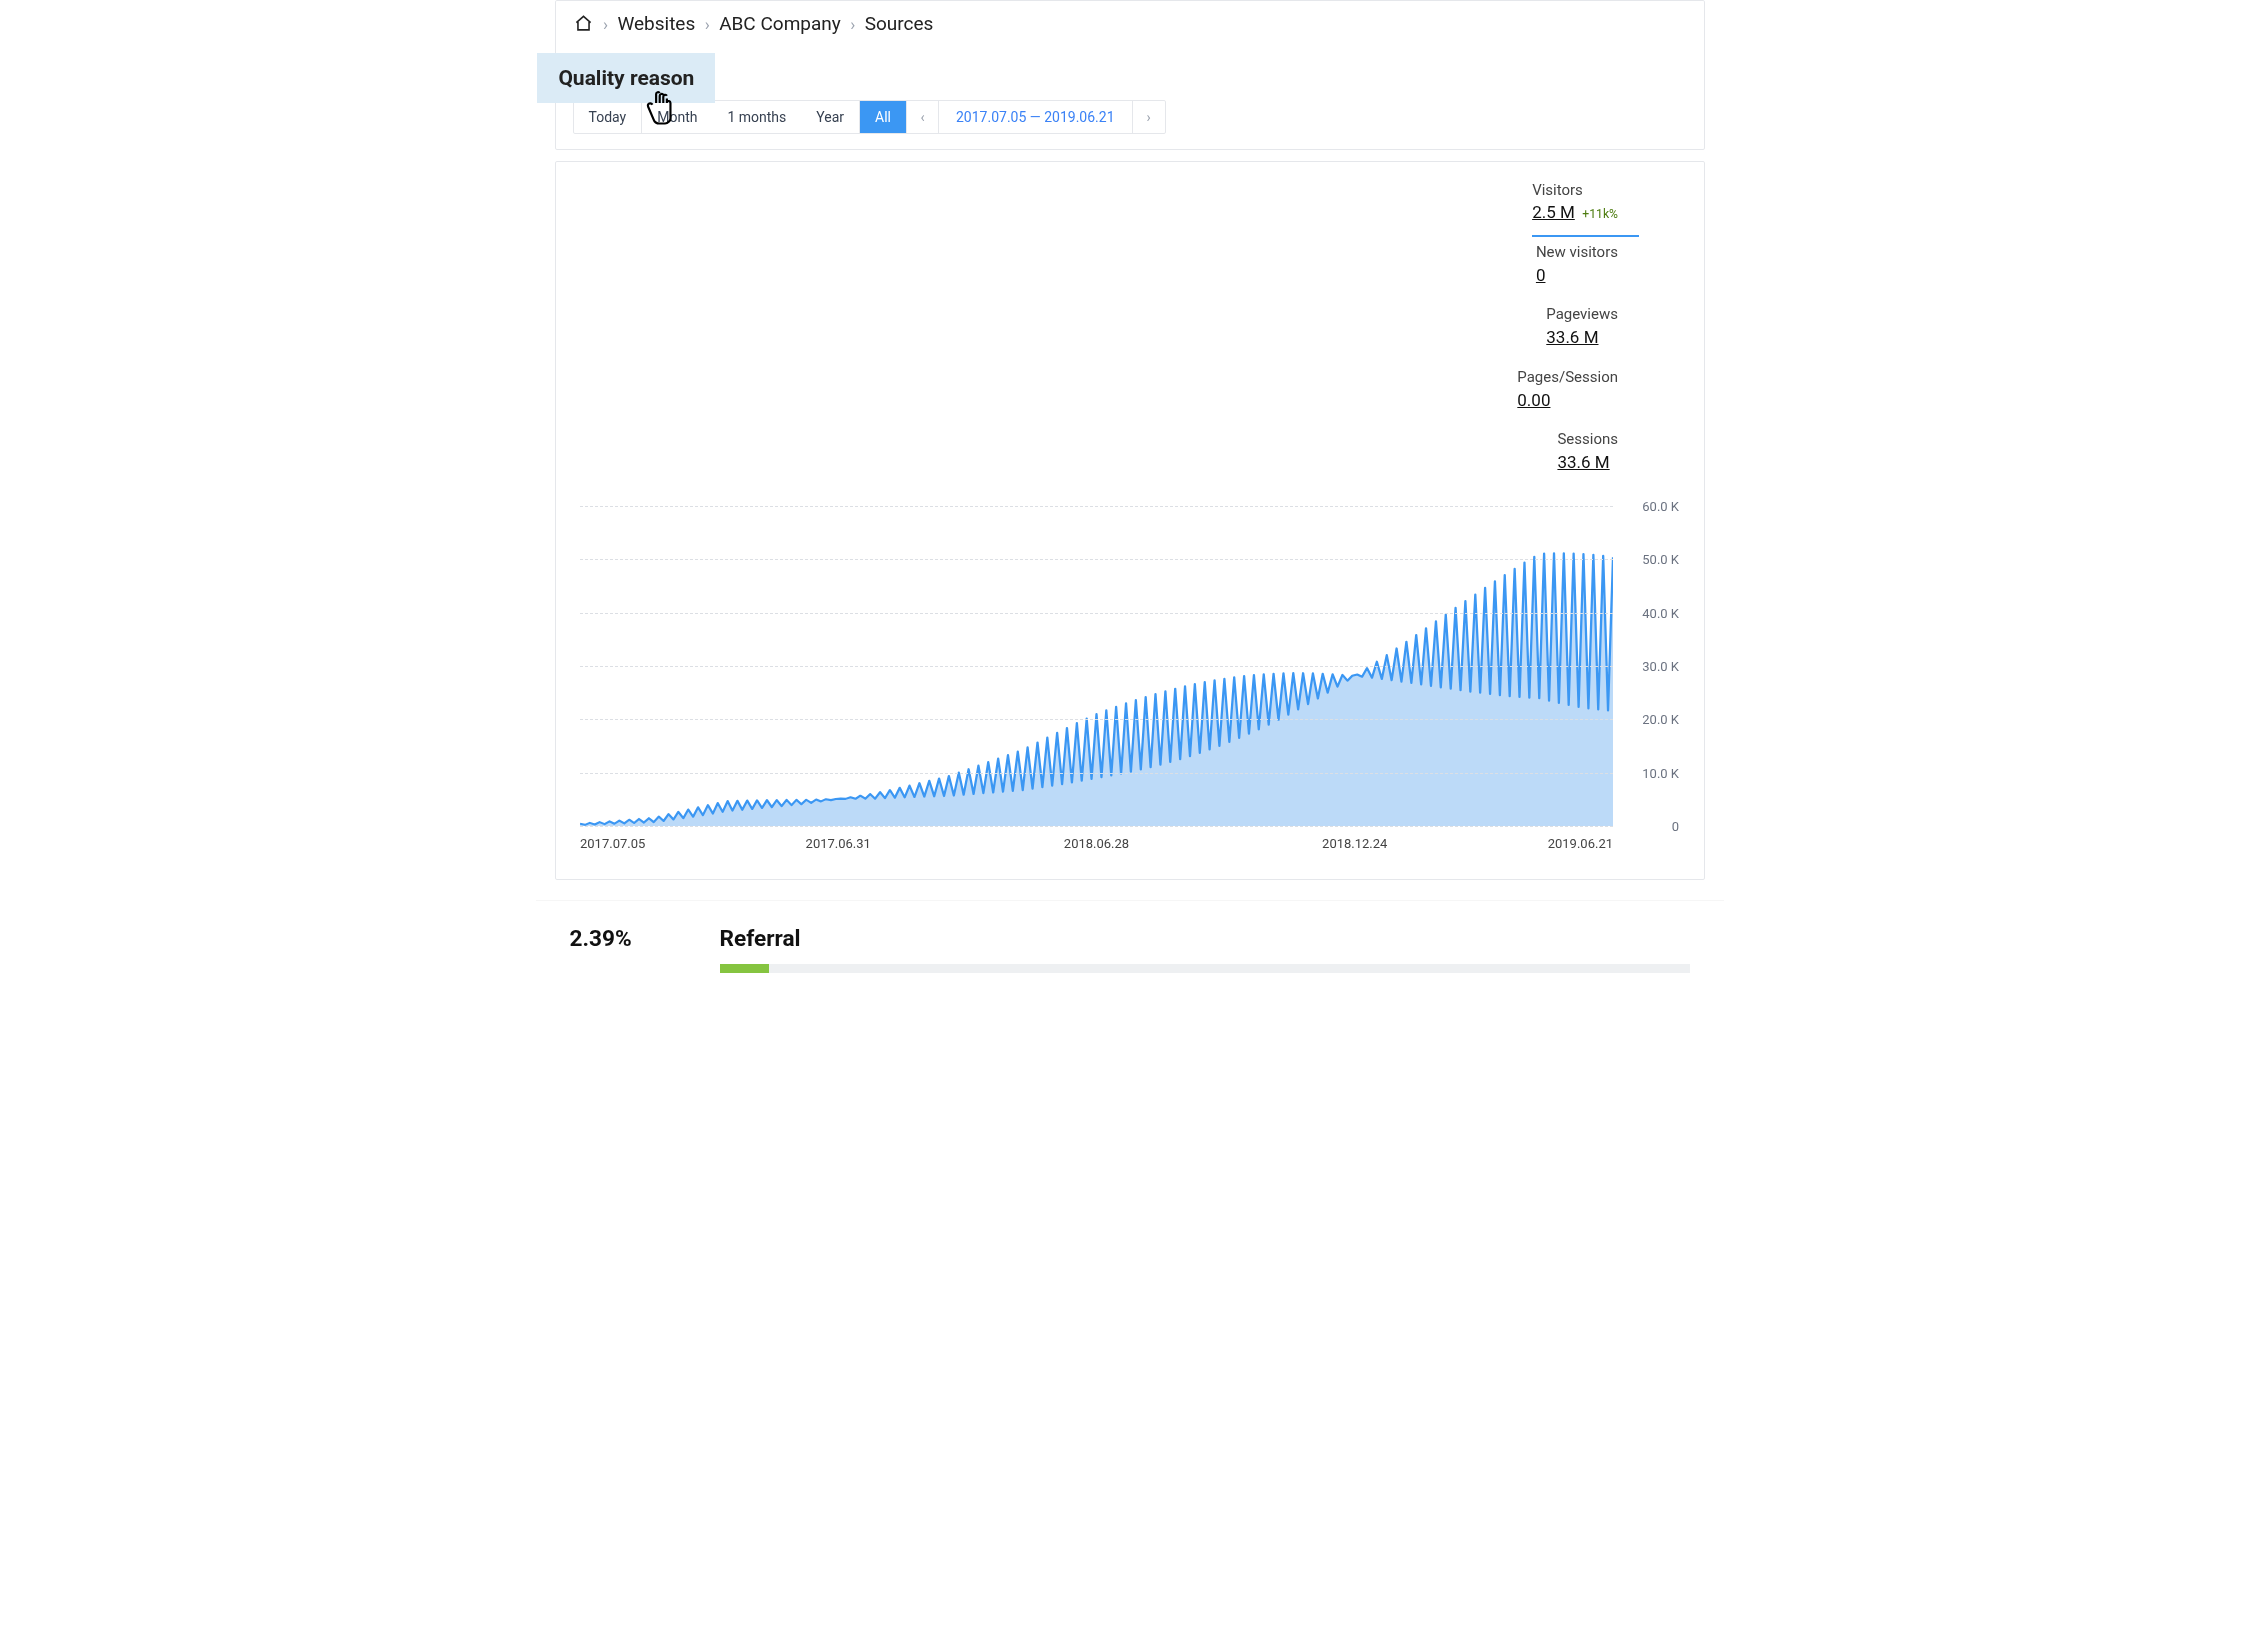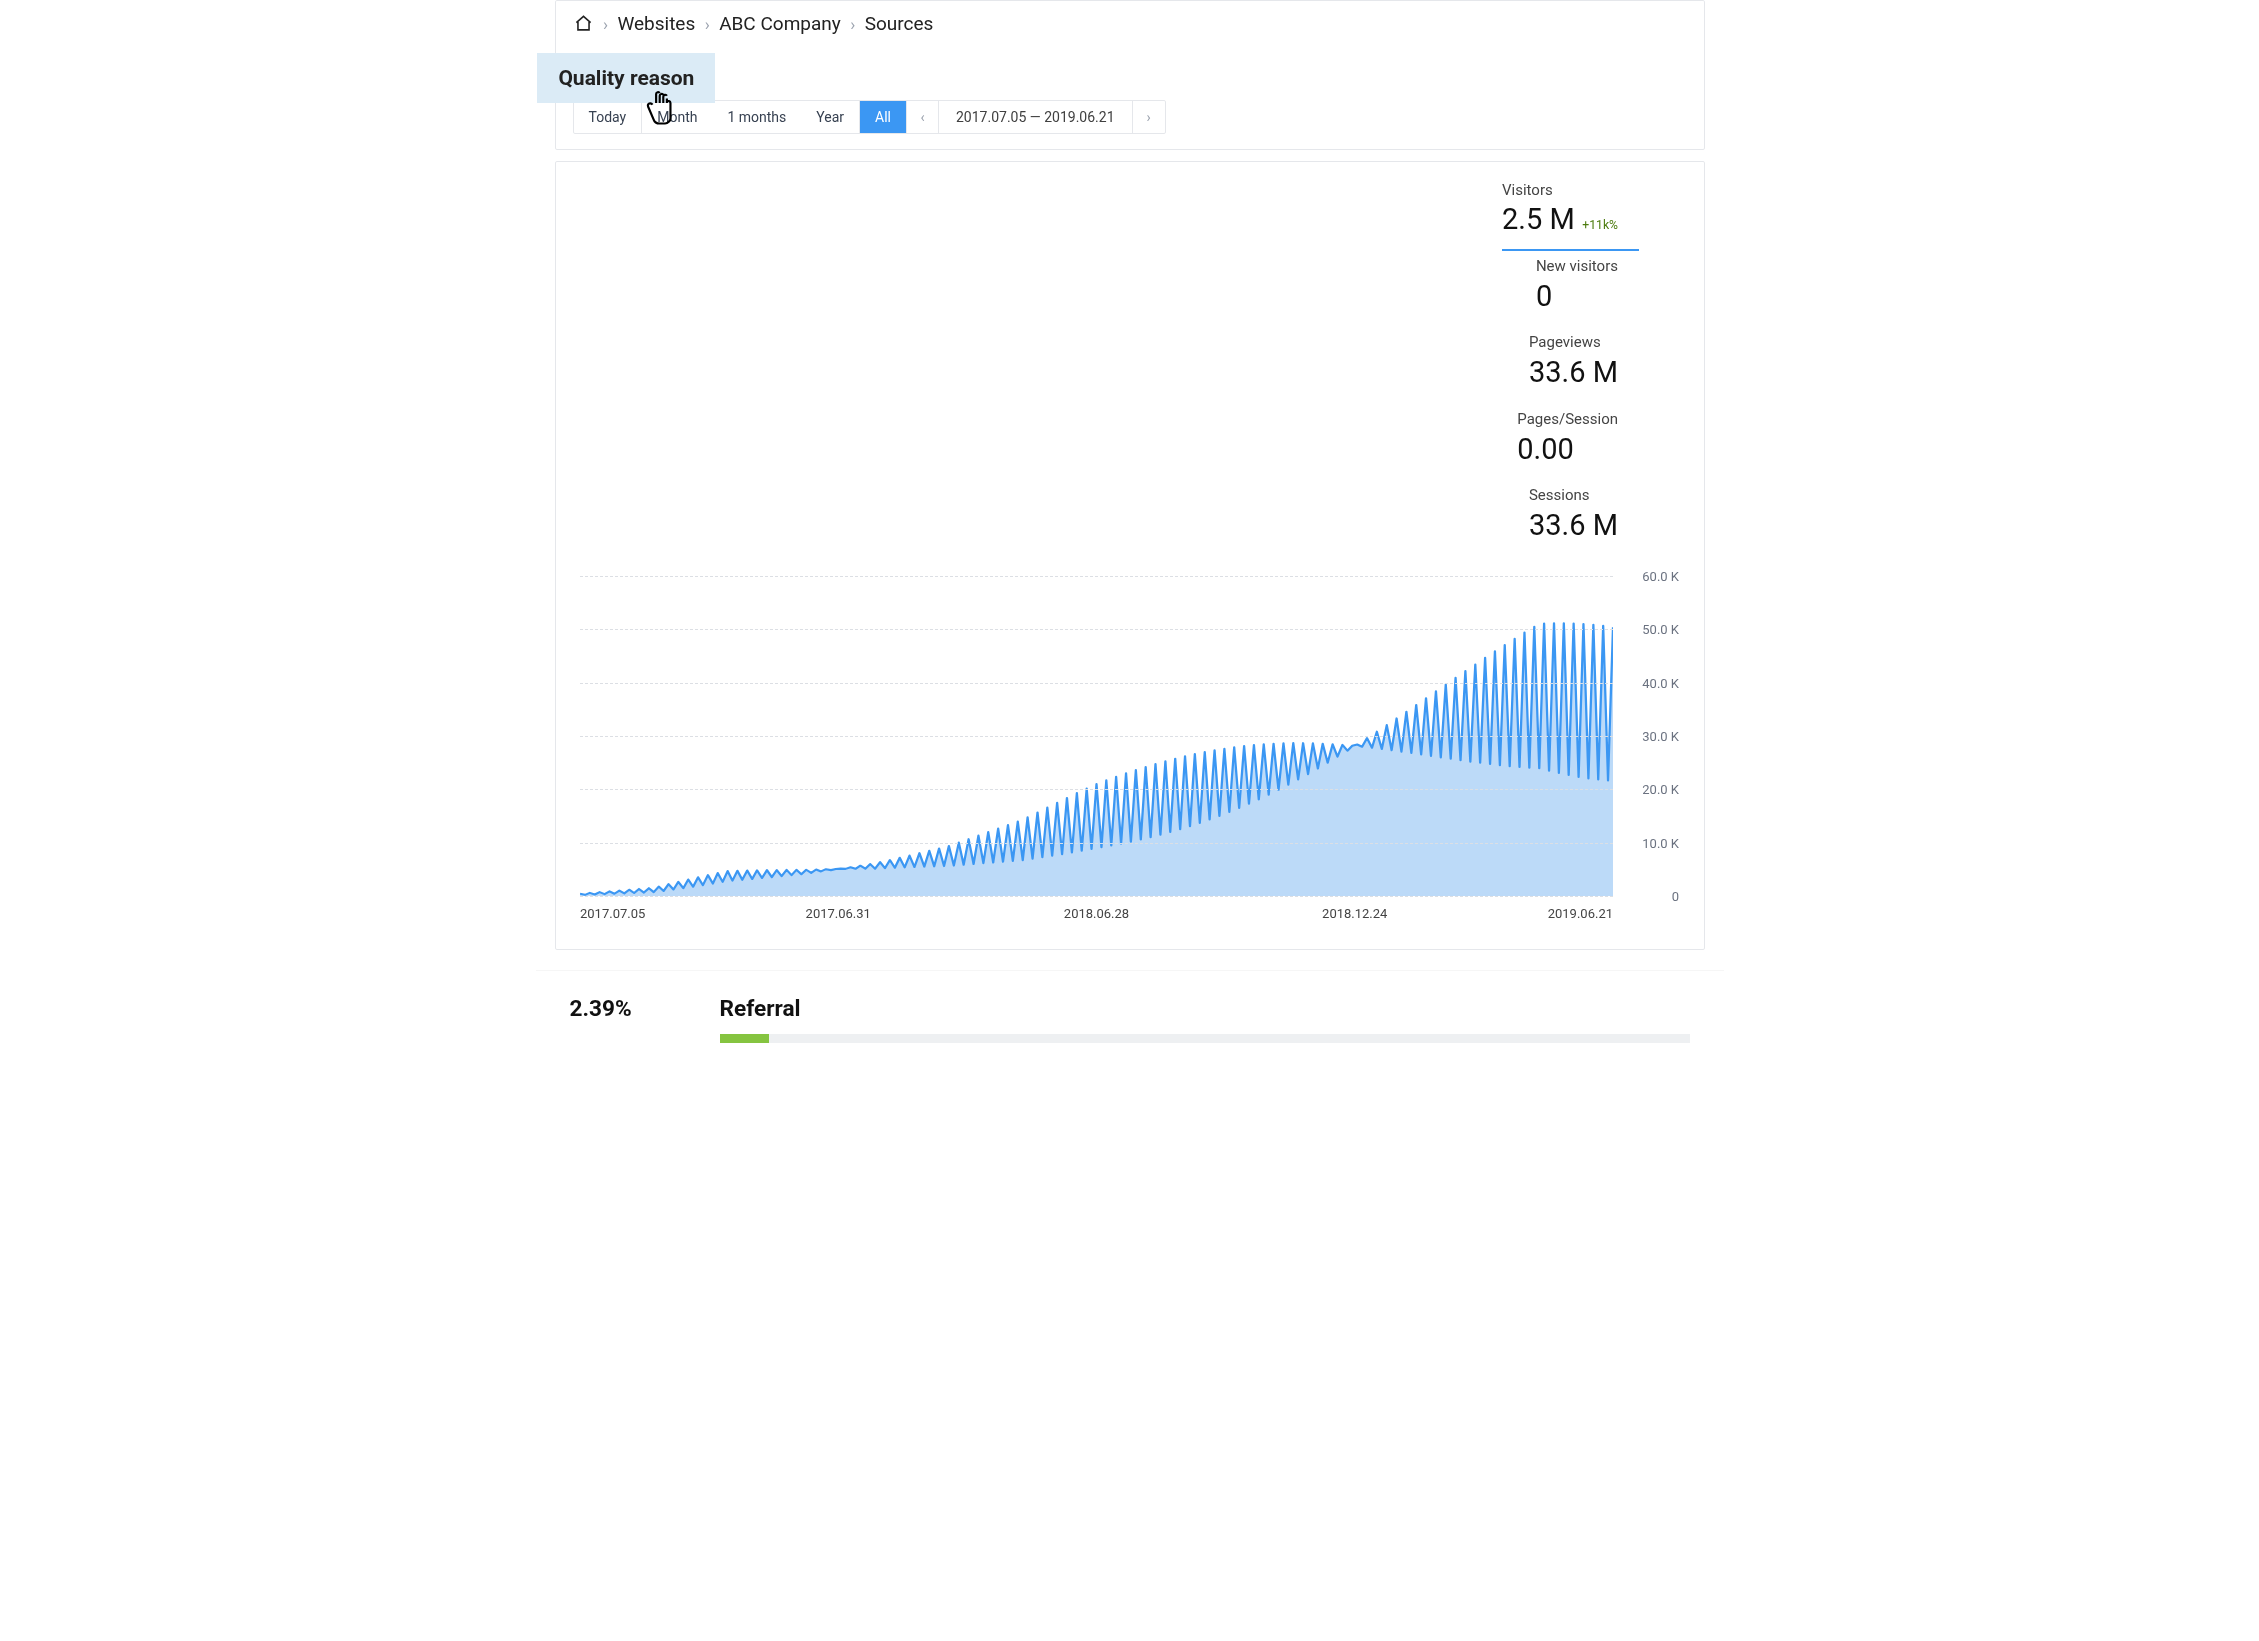--- a/index.html
+++ b/index.html
@@ -102,21 +102,21 @@
     color: #374151;
     border-right: 0.9px solid var(--border);
     cursor: pointer;
   }
   .range .seg.active { background: var(--blue); color: #fff; }
   .range .arrow {
     width: 32px; display:flex; align-items:center; justify-content:center;
     color: #9ca3af; cursor: pointer; border-right: 0.9px solid var(--border);
   }
   .range .arrow:last-child { border-right: none; }
-  .range .date { padding: 0 17px; display:flex; align-items:center; color:#404040; border-right:0.9px solid var(--border); }
+  .range .date { padding: 0 17px; display:flex; align-items:center; color:#3b82f6; border-right:0.9px solid var(--border); }
 
   
   .chart-card {
     border: 0.9px solid var(--border);
     border-radius: 1.9px;
     background: #fff;
     margin: 0 19px;
     padding: 13px 24.5px 15px 24.5px;
   }
   .metrics {
@@ -127,21 +127,21 @@
   }
   .metric {
     padding: 5.6px 21px 13px 0;
     margin-right: 40px;
     border-bottom: 2.8px solid transparent;
     cursor: pointer;
   }
   .metric.active { border-bottom-color: var(--blue); }
   .metric .label { font-size: 15px; color: #444; margin-bottom: 3.8px; }
   .metric .value-row { display:flex; align-items: baseline; gap: 7.5px; }
-  .metric .value { font-size: 29px; color: #111; }
+  .metric .value { font-size: 17px; color: #111; text-decoration: underline; }
   .metric .delta { font-size: 12.2px; color: #4d7c0f; }
 
   .chart-area {
     position: relative;
     height: 358px;
     margin-top: 19px;
     padding-right: 66px;
   }
   .plot {
     position: absolute;

